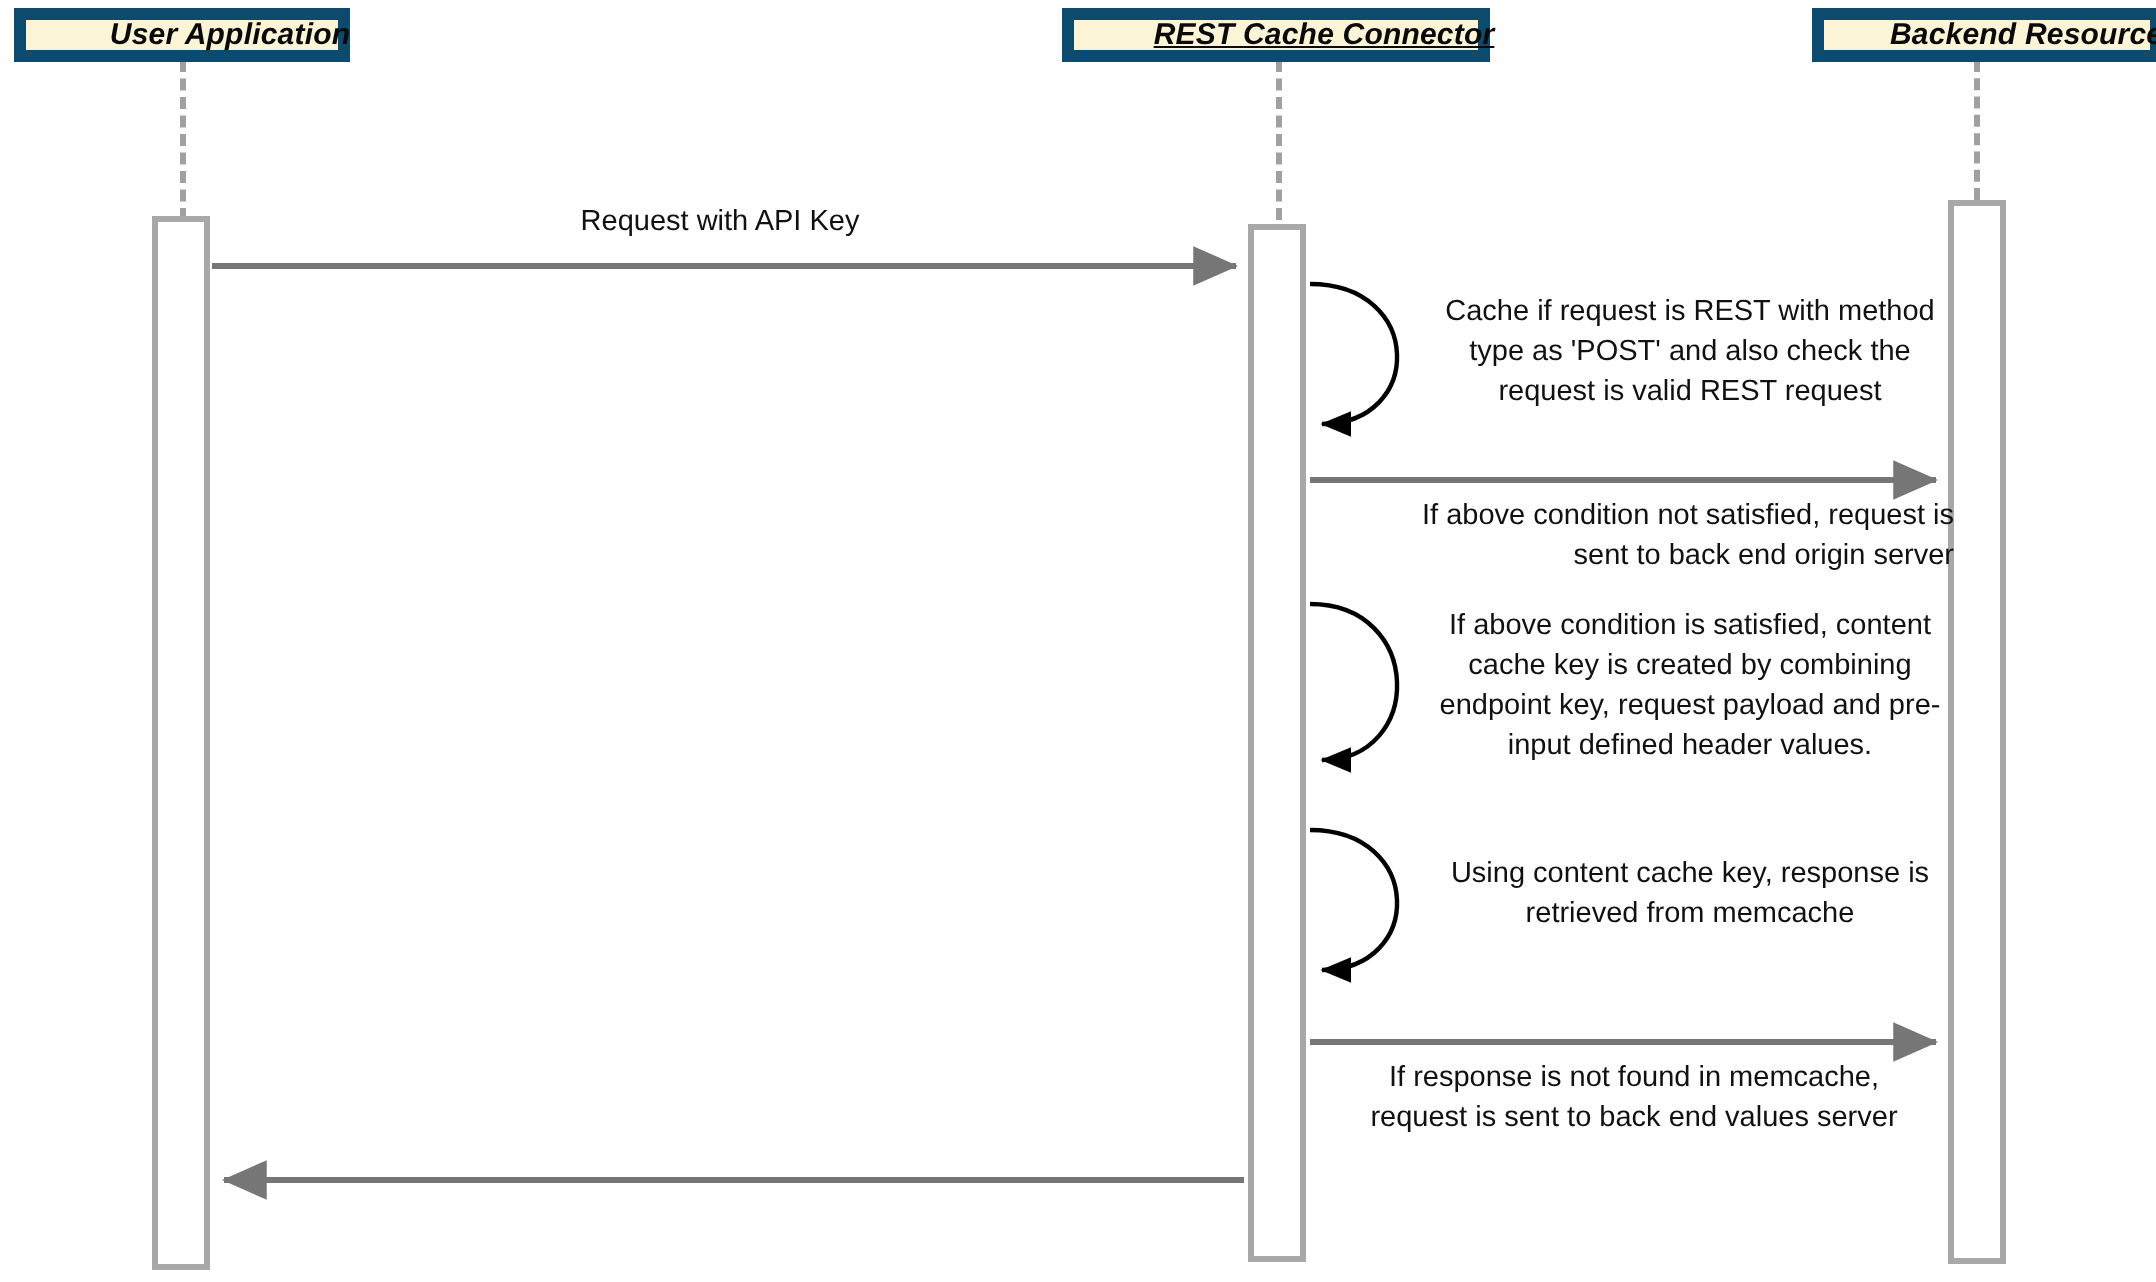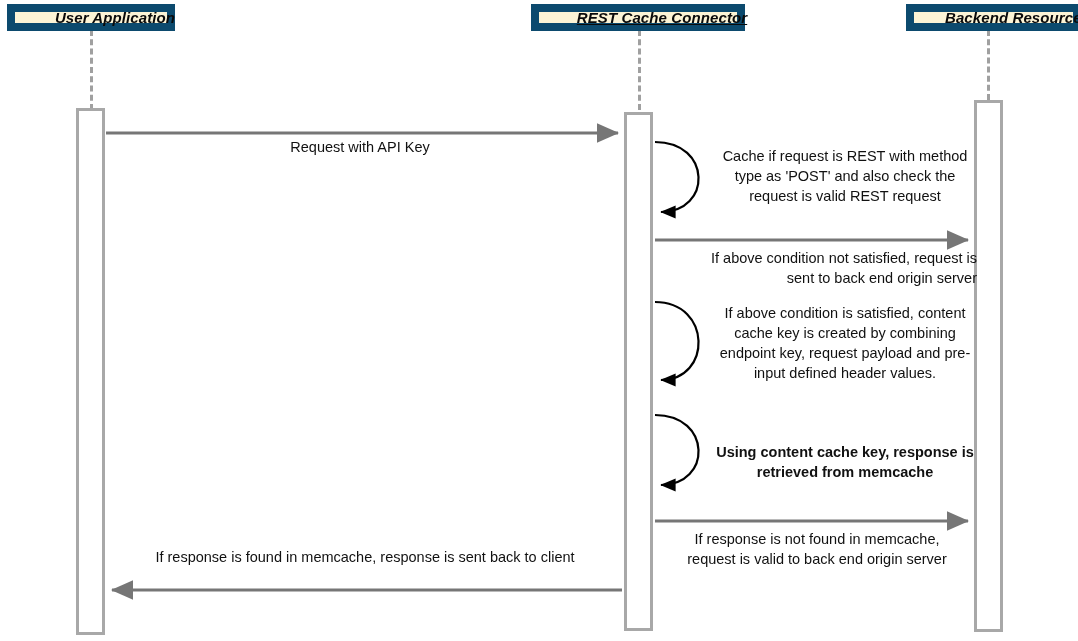--- a/index.html
+++ b/index.html
@@ -16,21 +16,21 @@
     height: 641px;
     background: #ffffff;
     overflow: hidden;
   }
 
   
   .participant-box {
     position: absolute;
     box-sizing: border-box;
     background: #fcf4d6;
-    border: 8px solid #0c4a6e;
+    border: 6px solid #0c4a6e;
     display: flex;
     align-items: center;
     justify-content: center;
     font-style: italic;
     font-weight: bold;
     font-size: 15px;
     color: #0a0a0a;
     letter-spacing: 0.1px;
     white-space: nowrap;
     padding-left: 48px;
@@ -122,35 +122,34 @@
 
     <g>
       <line x1="655" y1="521" x2="968" y2="521" stroke="#767676" stroke-width="3" marker-end="url(#arrow-gray)"></line>
     </g>
 
     <g>
       <line x1="622" y1="590" x2="112" y2="590" stroke="#767676" stroke-width="3" marker-end="url(#arrow-gray)"></line>
     </g>
   </svg>
 
-  <div class="msg-label" style="left:160px; top:101px; width:400px;margin-top:36px;">Request with API Key</div>
+  <div class="msg-label" style="left:160px; top:101px; width:400px;">Request with API Key</div>
 
   <div class="msg-label" style="left:700px; top:146px; width:290px;">Cache if request is REST with method
 type as 'POST' and also check the
 request is valid REST request</div>
 
   <div class="msg-label" style="left:657px; top:248px; width:320px;text-align:right;">If above condition not satisfied, request is
 sent to back end origin server</div>
 
   <div class="msg-label" style="left:700px; top:303px; width:290px;">If above condition is satisfied, content
 cache key is created by combining
 endpoint key, request payload and pre-
 input defined header values.</div>
 
-  <div class="msg-label" style="left:700px; top:442px; width:290px;font-weight:bold;">Using content cache key, response is
+  <div class="msg-label" style="left:700px; top:427px; width:290px;">Using content cache key, response is
 retrieved from memcache</div>
 
   <div class="msg-label" style="left:657px; top:529px; width:320px;">If response is not found in memcache,
-request is valid to back end origin server</div>
+request is sent to back end values server</div>
 
-  <div class="msg-label" style="left:110px; top:547px; width:510px;">If response is found in memcache, response is sent back to client</div>
 
 </div>
 
 </body></html>

